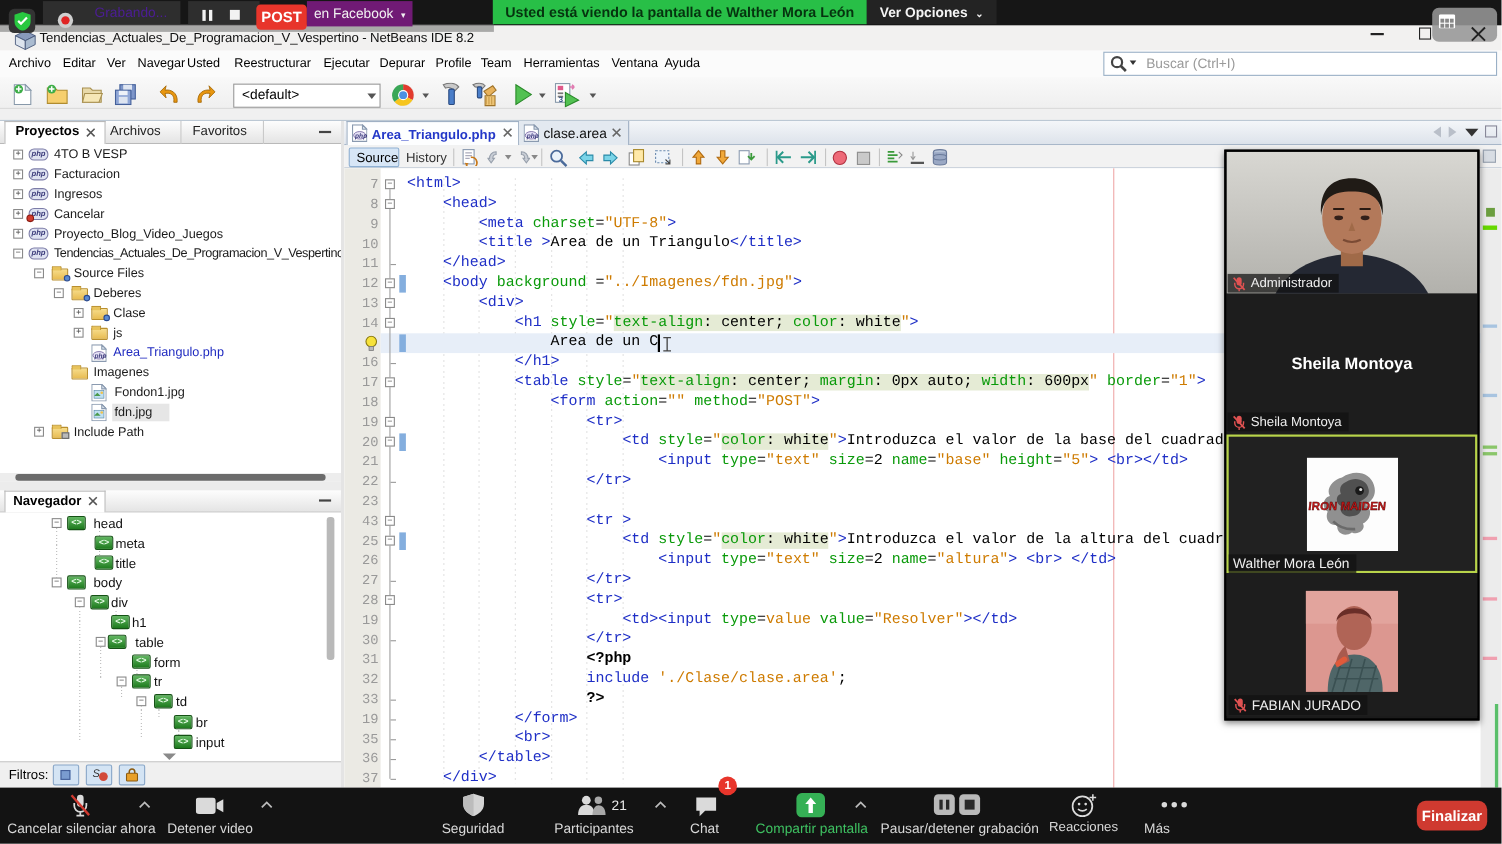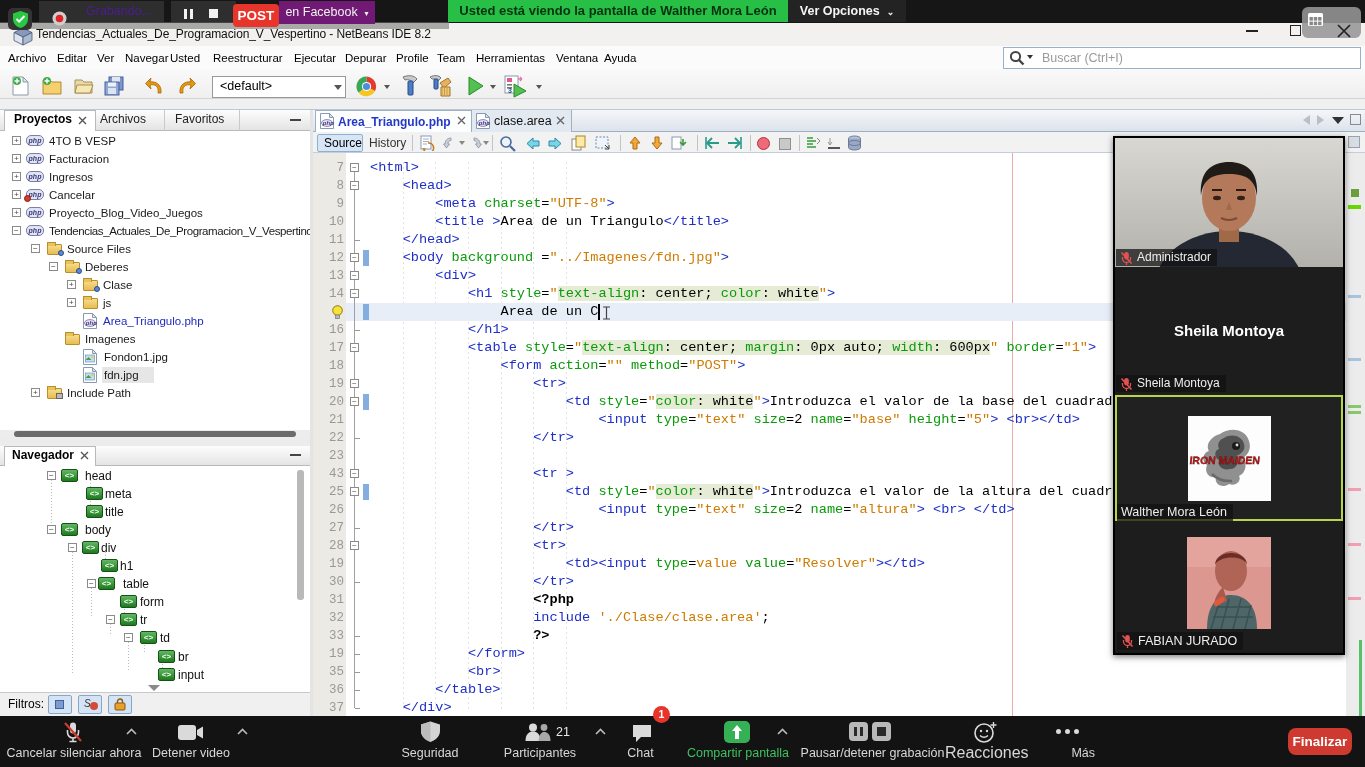--- a/index.html
+++ b/index.html
@@ -663,20 +663,20 @@
 <div class="a" style="left:877px;top:727px;width:9px;height:9px;background:#2a2a2a"></div>
 <div class="a" style="left:790px;top:746px;width:165px;text-align:center;font-size:12.5px;color:#d8d8d8;white-space:nowrap">Pausar/detener grabación</div>
 
 <svg class="a" style="left:974px;top:721px" width="24" height="22" viewBox="0 0 24 22">
     <circle cx="10" cy="12" r="9" fill="none" stroke="#dadada" stroke-width="1.6"></circle>
     <circle cx="7" cy="10" r="1.2" fill="#dadada"></circle>
     <circle cx="13" cy="10" r="1.2" fill="#dadada"></circle>
     <path d="M6 14.5 q4 3.5 8 0" stroke="#dadada" stroke-width="1.5" fill="none"></path>
     <path d="M19.5 1 v6 M16.5 4 h6" stroke="#dadada" stroke-width="1.4"></path>
   </svg>
-<div class="a" style="left:945px;top:744px;width:80px;text-align:center;font-size:16px;color:#d8d8d8">Reacciones</div>
+<div class="a" style="left:945px;top:744px;width:80px;text-align:center;font-size:12px;color:#d8d8d8">Reacciones</div>
 
 <div class="a" style="left:1056px;top:729px;width:5px;height:5px;border-radius:50%;background:#dadada"></div>
 <div class="a" style="left:1065px;top:729px;width:5px;height:5px;border-radius:50%;background:#dadada"></div>
 <div class="a" style="left:1074px;top:729px;width:5px;height:5px;border-radius:50%;background:#dadada"></div>
-<div class="a" style="left:1040px;top:746px;width:55px;text-align:right;font-size:12.5px;color:#d8d8d8">Más</div>
+<div class="a" style="left:1040px;top:746px;width:55px;text-align:left;font-size:12.5px;color:#d8d8d8">Más</div>
 
 <div class="a" style="left:1288px;top:728px;width:64px;height:27px;background:#cf3a30;border-radius:8px;color:#fff;font-weight:bold;font-size:13.5px;text-align:center;line-height:27px">Finalizar</div>
 
 </body></html>

